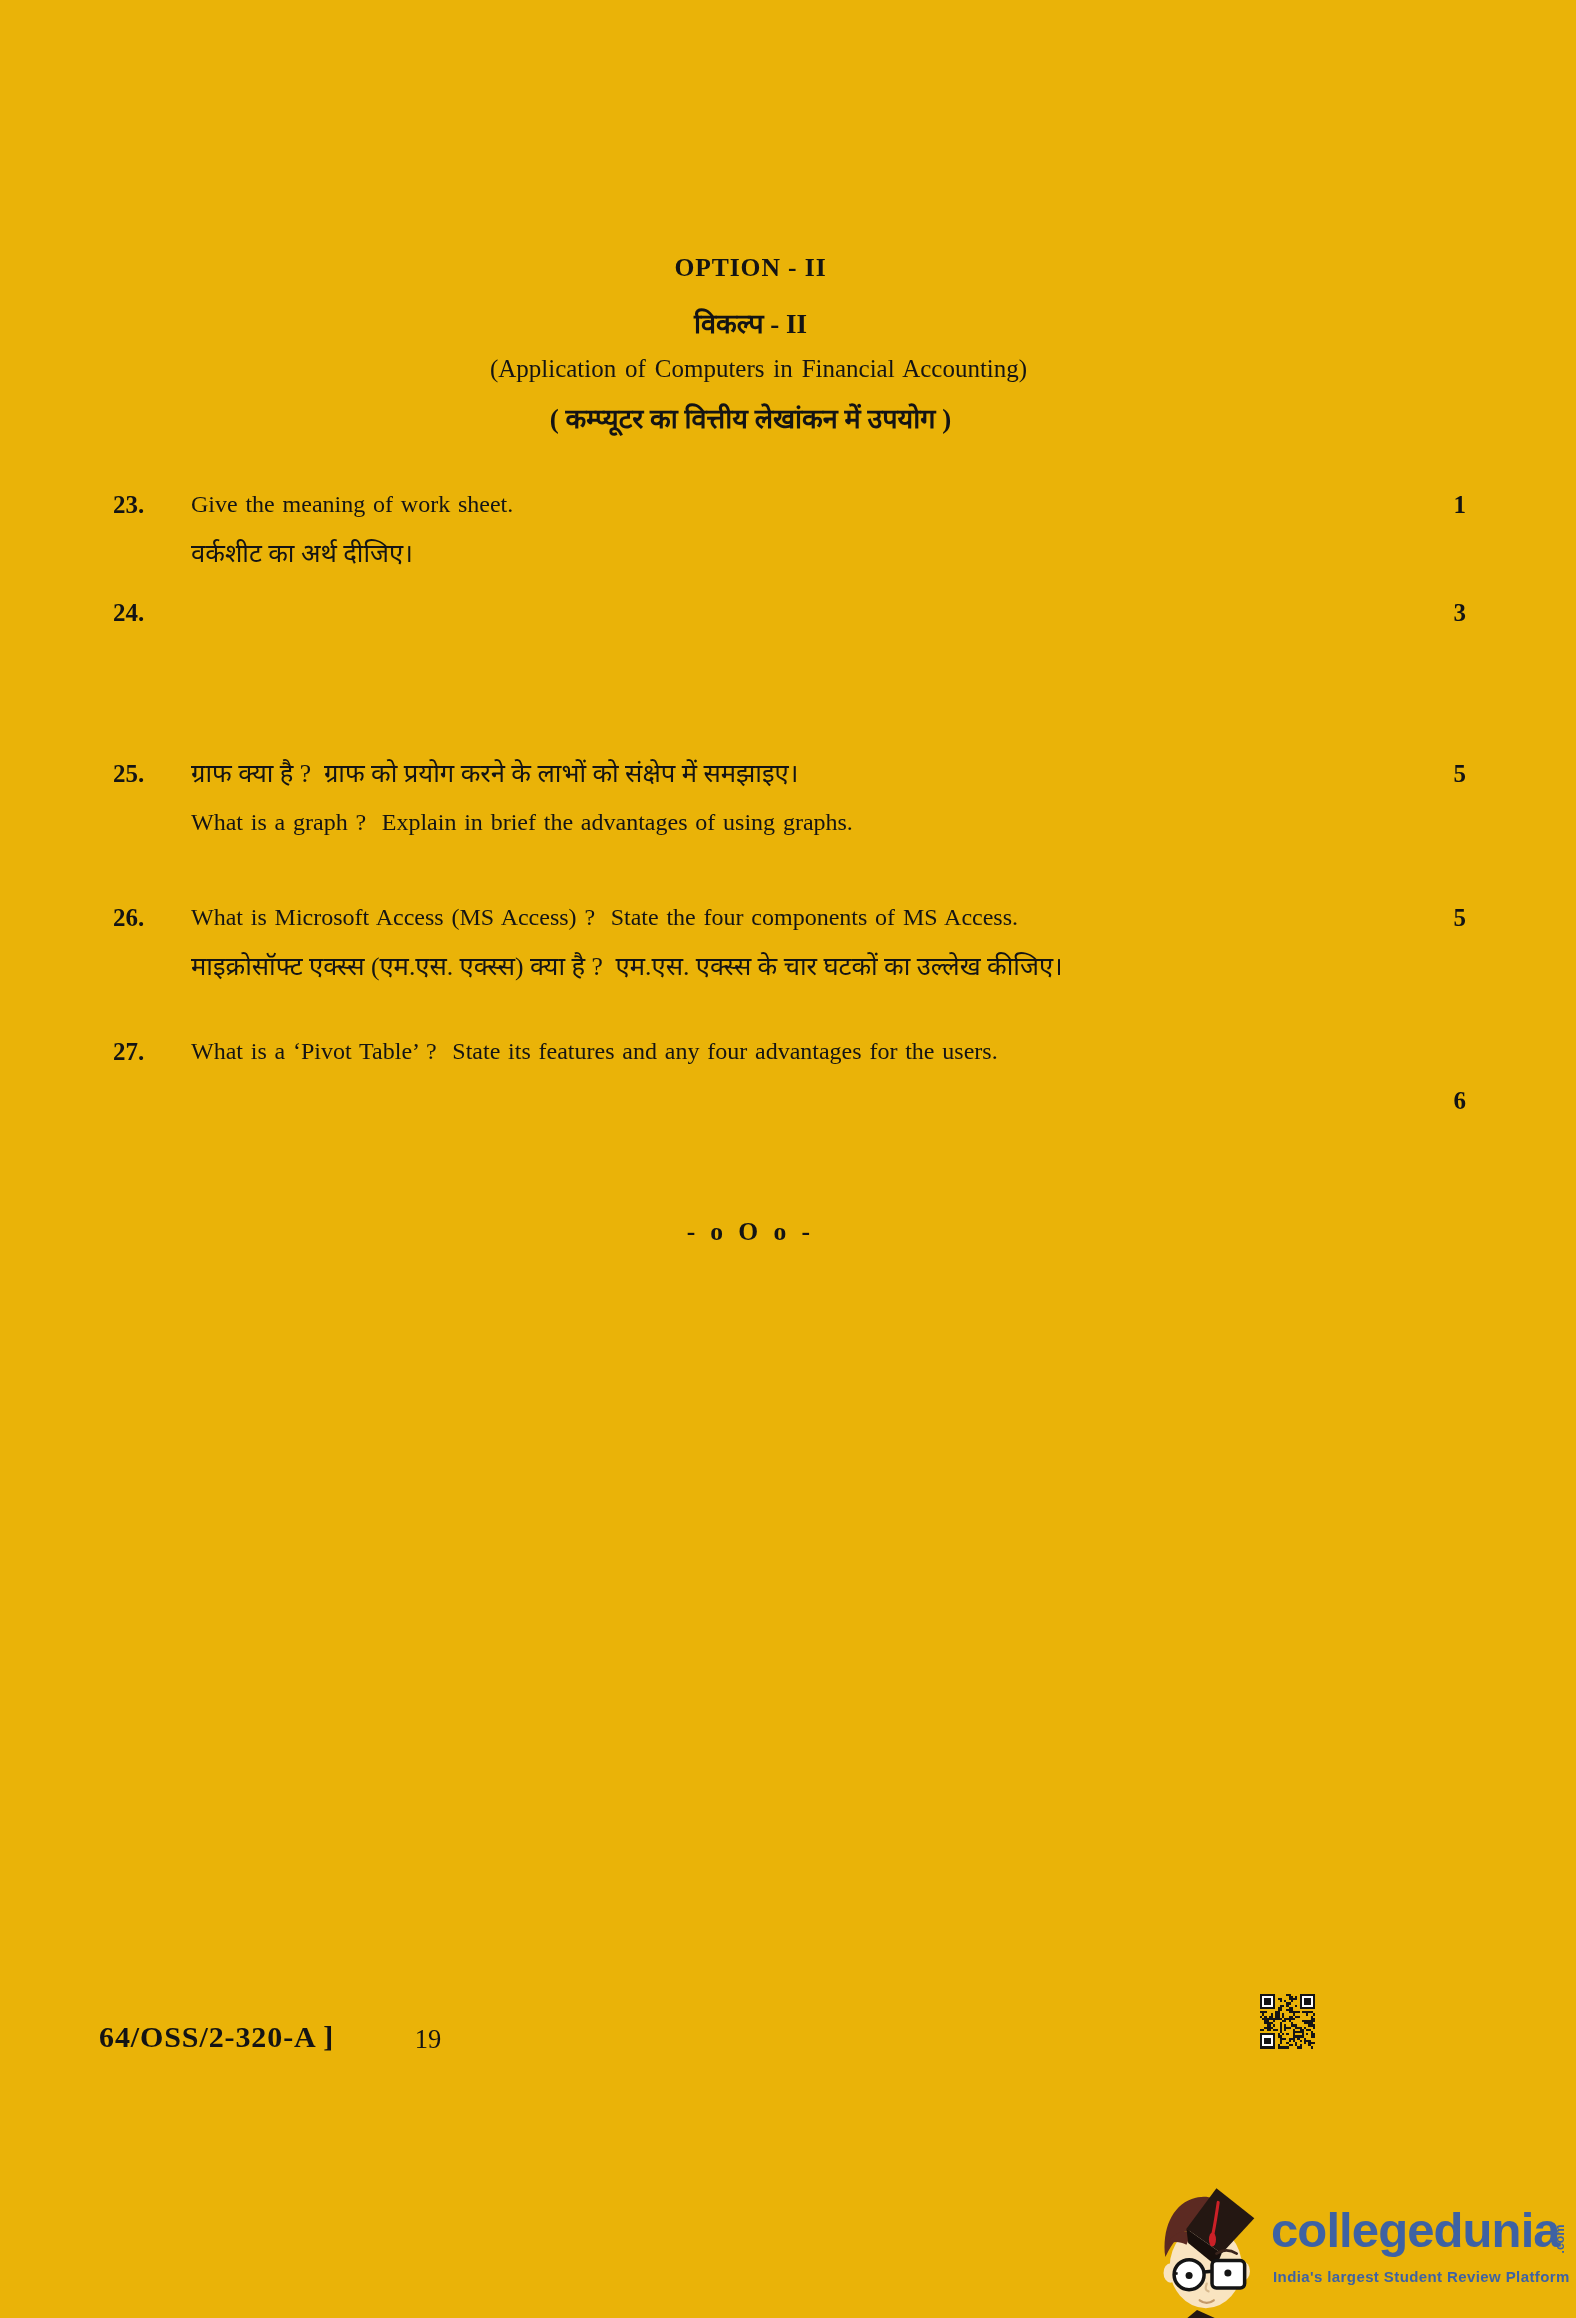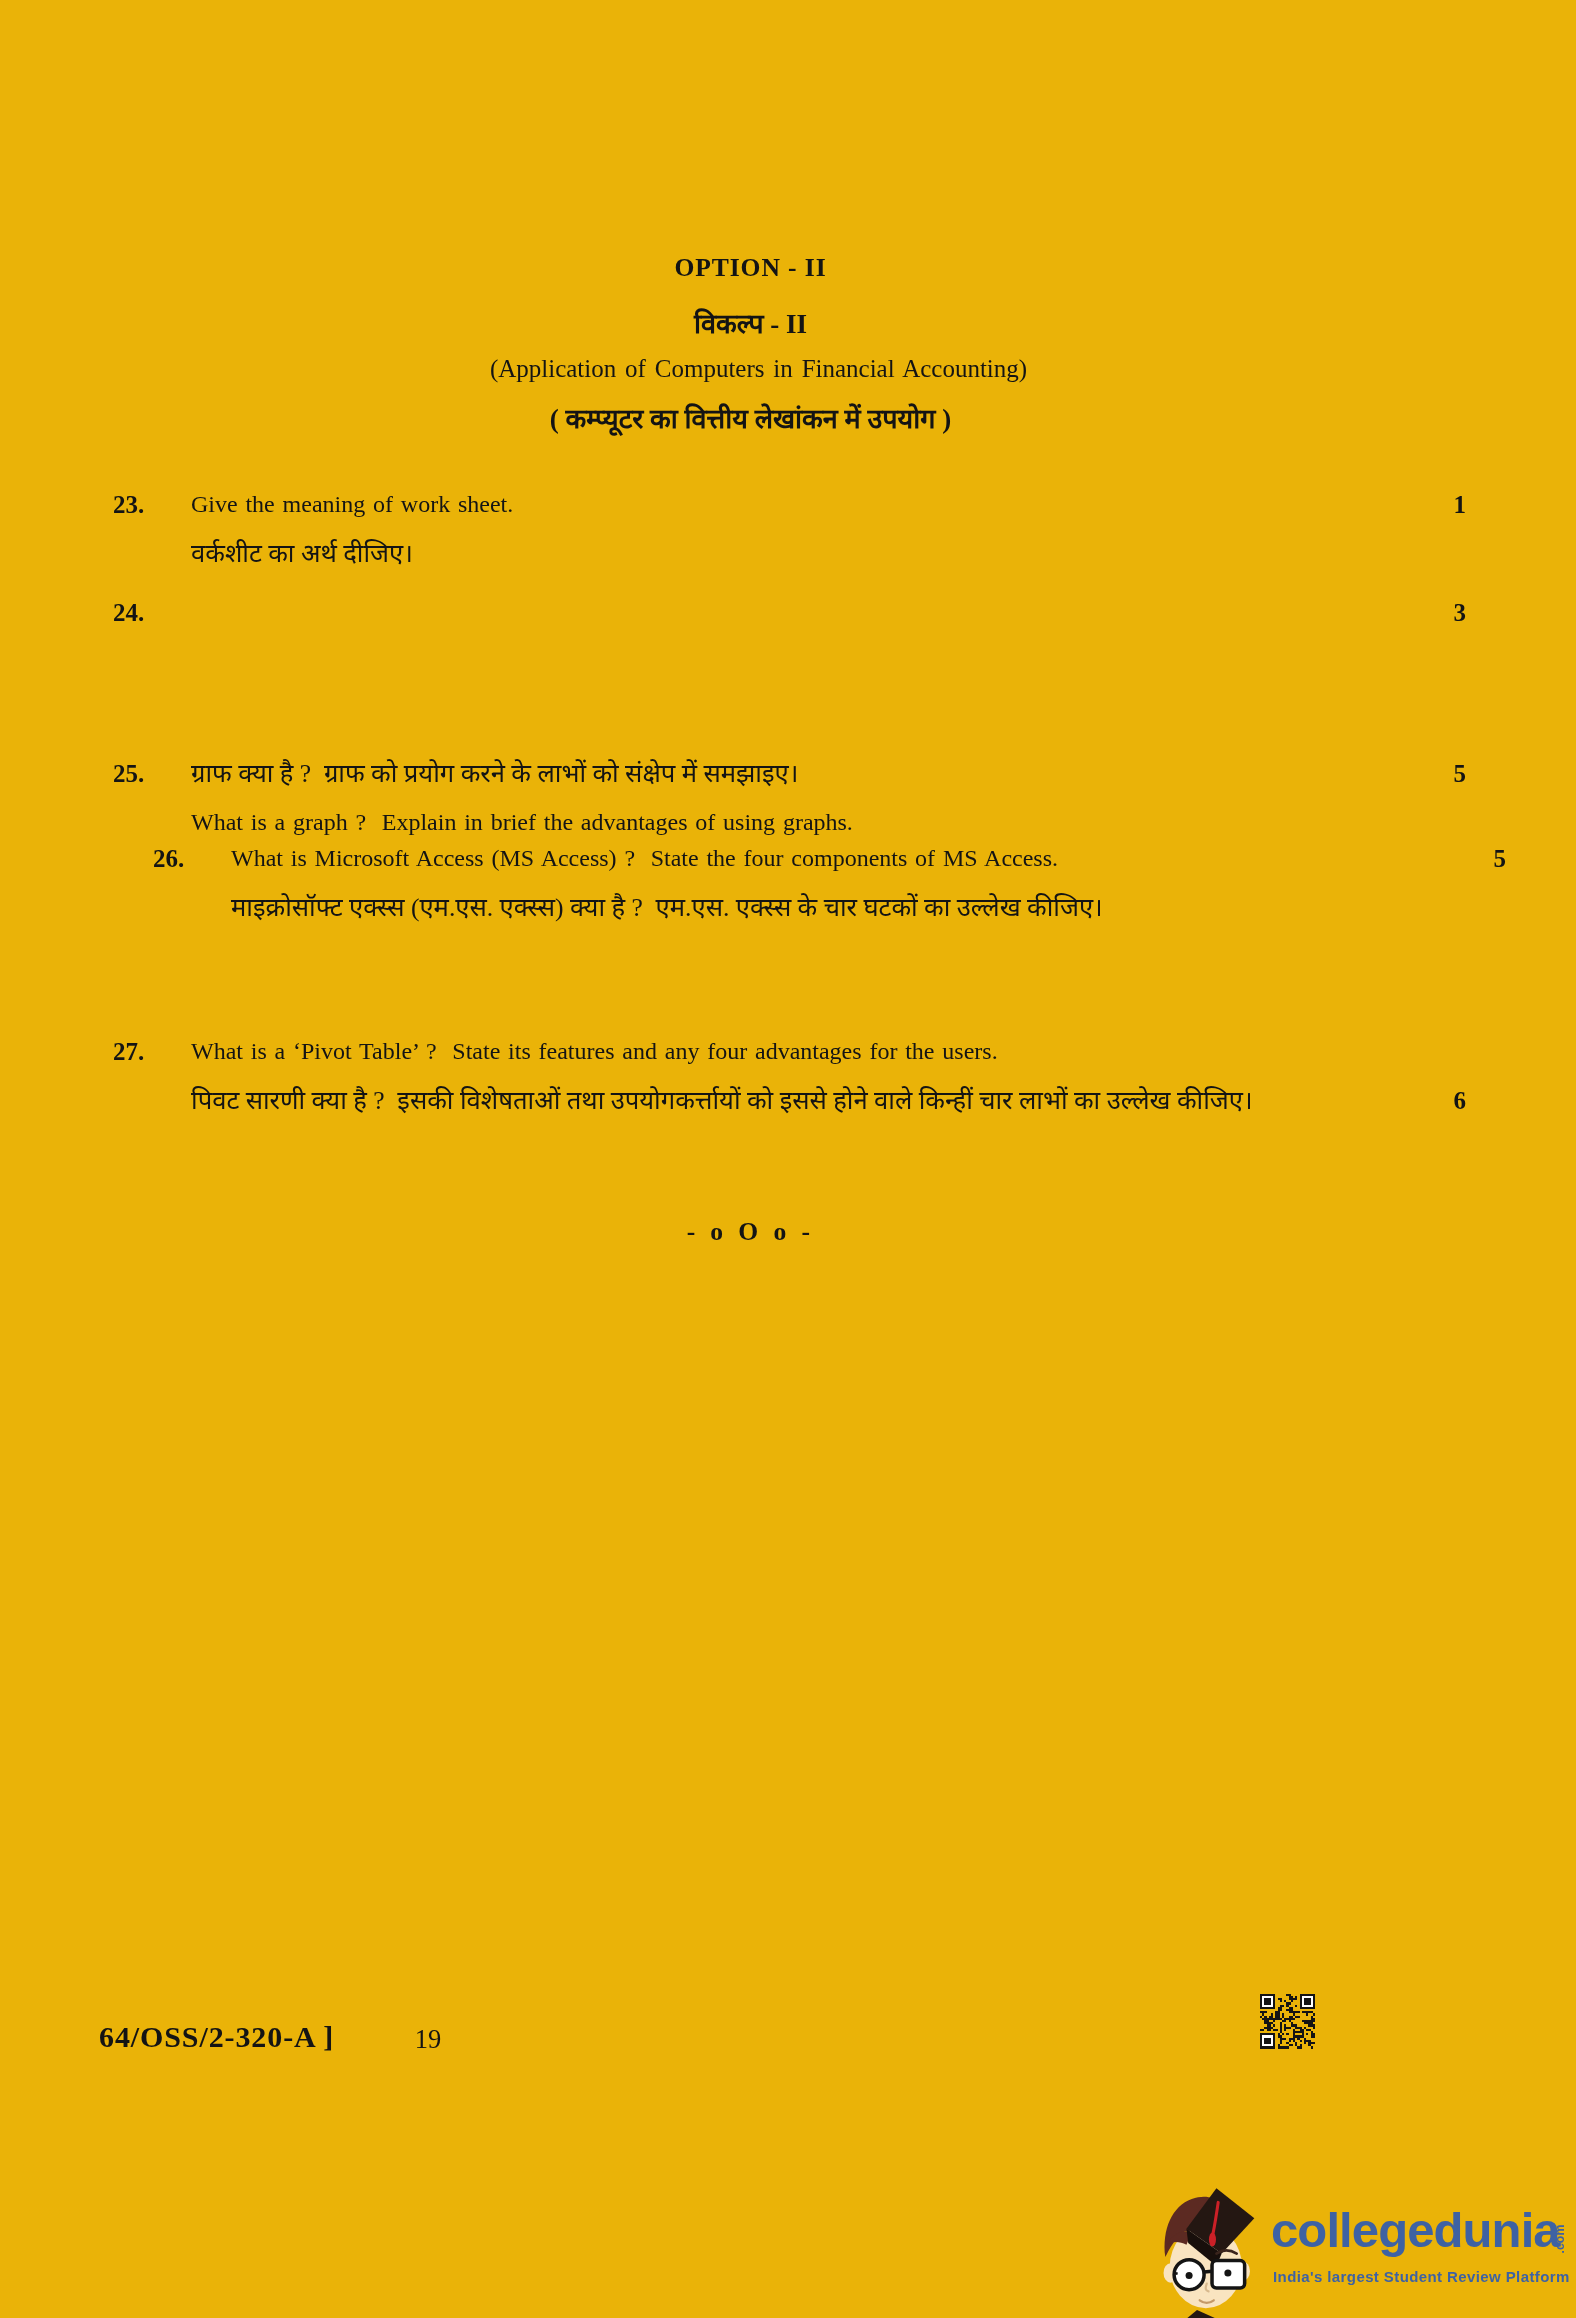--- a/index.html
+++ b/index.html
@@ -26,21 +26,21 @@
   .q-text   { margin-left:78px; width:1179px; }
   .q-line   { line-height:49px; white-space:pre-wrap; }
   .q-en     { font-size:24px; word-spacing:1.8px; }
   .q-hi     { font-size:25.6px; }
   .q-marks  { position:absolute; right:0; top:0; font-size:25px; font-weight:bold; line-height:49px; }
   .q-marks.second-line { top:49px; }
 
   .q23 { top:480px; }
   .q24 { top:588px; }
   .q25 { top:749px; }
-  .q26 { top:834px;margin-left:40px; }
+  .q26 { top:893px; }
   .q27 { top:1027px; }
 
   
   .end-mark {
     position:absolute; left:0; top:1217px; width:1501px;
     text-align:center; font-size:25.6px; font-weight:bold; letter-spacing:4.4px;
     white-space:pre;
   }
 
   
@@ -112,21 +112,20 @@
       <div class="q-line q-en">What is Microsoft Access (MS Access) ?  State the four components of MS Access.</div>
       <div class="q-line q-hi">माइक्रोसॉफ्ट एक्स्स (एम.एस. एक्स्स) क्या है ?  एम.एस. एक्स्स के चार घटकों का उल्लेख कीजिए।</div>
     </div>
     <span class="q-marks">5</span>
   </div>
 
   <div class="question q27">
     <span class="q-number">27.</span>
     <div class="q-text">
       <div class="q-line q-en">What is a ‘Pivot Table’ ?  State its features and any four advantages for the users.</div>
-      <div class="q-line q-hi">पिवट सारणी क्या है ?  इसकी विशेषताओं तथा उपयोगकर्त्तायों को इससे होने वाले किन्हीं चार लाभों का उल्लेख कीजिए।</div>
     </div>
     <span class="q-marks second-line">6</span>
   </div>
 
   <div class="end-mark">- o O o -</div>
 
   <div class="paper-code">64/OSS/2-320-A ]</div>
   <div class="page-number">19</div>
 
   <div class="qr">

